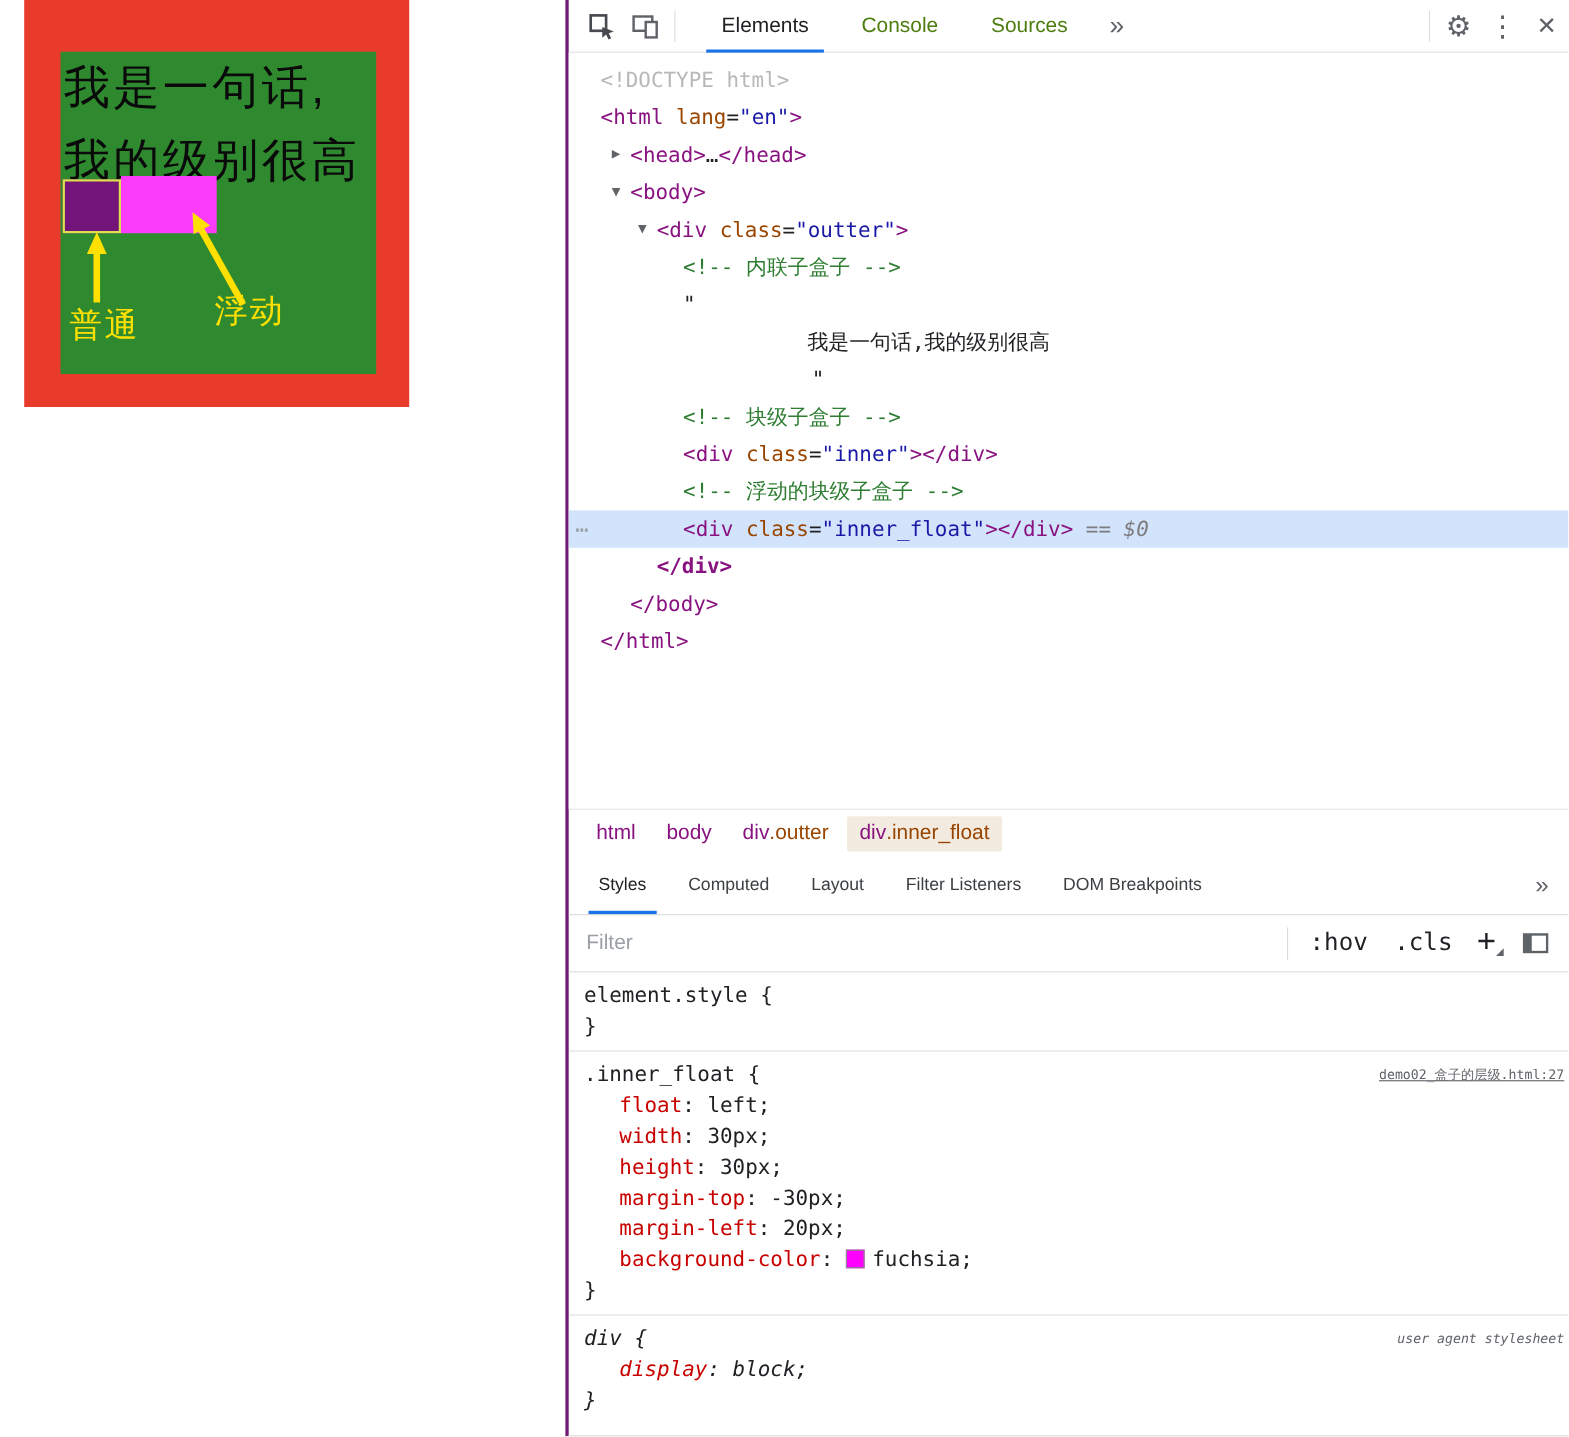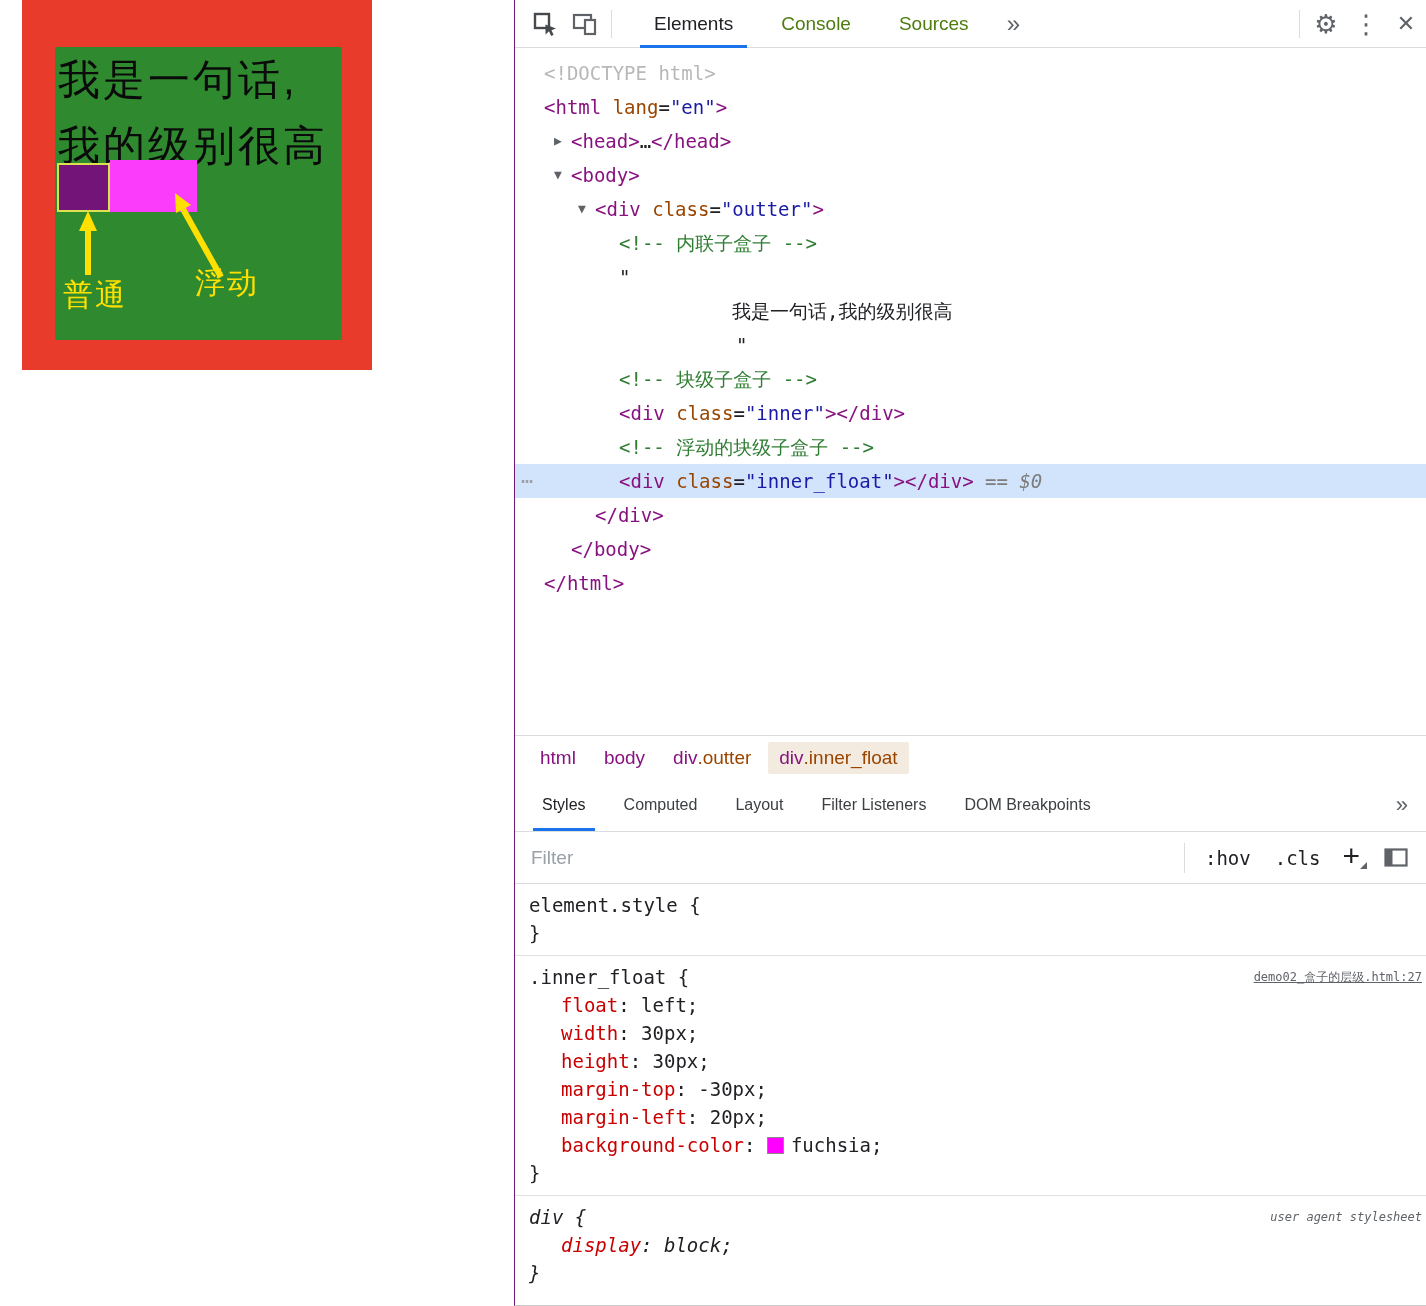--- a/index.html
+++ b/index.html
@@ -12,21 +12,21 @@
   .green-box{position:absolute;left:33px;top:47px;width:287px;height:293px;background:var(--c-green,#2f8a2f);}
   .sentence{position:absolute;left:3px;top:0px;font-size:42px;line-height:66px;letter-spacing:3px;color:#0a0a0a;white-space:nowrap;}
   .inner-box{position:absolute;left:2px;top:116px;width:53px;height:49px;background:var(--c-purple,#731578);border:2px solid #dce24d;}
   .float-box{position:absolute;left:55px;top:113px;width:87px;height:52px;background:var(--c-fuchsia,#fb3dfb);}
   .annot-svg{position:absolute;left:0;top:0;width:287px;height:293px;pointer-events:none;}
   .annot-label{position:absolute;color:var(--c-yellow,#ffe000);font-size:30px;letter-spacing:2px;}
   .lbl-normal{left:8px;top:228px;}
   .lbl-float{left:140px;top:216px;}
 
   
-  .devtools{position:absolute;left:514px;top:0;width:912px;height:1306px;background:#fff;border-left:1px solid #701a75;border-bottom:1px solid #c9c9c9;}
+  .devtools{position:absolute;left:514px;top:0;width:912px;height:1306px;background:#fff;border-left:3px solid #701a75;border-bottom:1px solid #c9c9c9;}
 
   
   .dt-toolbar{height:48px;display:flex;align-items:center;border-bottom:1px solid #dadce0;padding-left:10px;}
   .icon-btn{background:none;border:none;display:flex;align-items:center;justify-content:center;width:40px;height:42px;color:#5f6368;cursor:pointer;font-family:inherit;}
   .glyph22{font-size:22px;line-height:1;color:#5f6368;}
   .glyph26{font-size:26px;line-height:1;color:#5f6368;}
   .v-sep{width:1px;height:28px;background:#dadce0;margin:0 6px;}
   .tab-strip{display:flex;height:48px;align-items:stretch;margin-left:12px;}
   .dt-tab{display:flex;align-items:center;padding:0 24px;font-size:19px;color:#4d7c0f;position:relative;cursor:pointer;white-space:nowrap;}
   .dt-tab.active{color:#202124;}
@@ -61,21 +61,21 @@
   .st-tab{display:flex;align-items:center;padding:0 19px;font-size:16px;color:#3c4043;position:relative;cursor:pointer;white-space:nowrap;}
   .st-tab.active{color:#202124;}
   .st-tab.active::after{content:"";position:absolute;left:10px;right:10px;bottom:0;height:3px;background:#1a73e8;}
   .st-more{margin-left:auto;display:flex;align-items:center;font-size:22px;color:#5f6368;padding:0 18px;cursor:pointer;}
 
   
   .filter-bar{height:52px;display:flex;align-items:center;border-bottom:1px solid #dadce0;padding:0 12px 0 16px;}
   .filter-input{flex:1;border:none;outline:none;font-size:19px;height:36px;font-family:inherit;color:#202124;background:transparent;}
   .filter-input::placeholder{color:#9aa0a6;}
   .fb-sep{width:1px;height:30px;background:#dadce0;margin:0 8px;}
-  .fb-tok{font-family:"DejaVu Sans Mono",monospace;font-size:19px;color:#202124;padding:6px 12px;cursor:pointer;}
+  .fb-tok{font-family:"DejaVu Sans Mono",monospace;font-size:22px;color:#202124;padding:6px 12px;cursor:pointer;}
   .fb-add{font-size:30px;font-weight:300;color:#202124;padding:0 10px 4px 10px;position:relative;cursor:pointer;}
   .fb-add::after{content:"";position:absolute;right:3px;bottom:8px;border-left:7px solid transparent;border-bottom:7px solid #5f6368;}
   .fb-dock{display:flex;align-items:center;padding:0 6px 0 14px;cursor:pointer;}
 
   
   .styles-pane{font-family:"DejaVu Sans Mono",monospace;font-size:19px;height:422px;overflow:hidden;}
   .rule{padding:7px 4px 8px 14px;border-bottom:1px solid #e0e0e0;line-height:28px;}
   .rule:last-child{border-bottom:none;}
   .rule-head{line-height:28px;}
   .rule-link{float:right;color:#5f6368;font-size:12px;margin-left:10px;cursor:pointer;}
@@ -156,21 +156,21 @@
       <div class="tl" style="padding-left: 56px;"><span class="tw" style="left: 32px;">▼</span><span class="tk-tag">&lt;body&gt;</span></div>
       <div class="tl" style="padding-left: 80px;"><span class="tw" style="left: 56px;">▼</span><span class="tk-tag">&lt;div</span><span class="tk-plain"> </span><span class="tk-attr">class</span><span class="tk-plain">=</span><span class="tk-str">"outter"</span><span class="tk-tag">&gt;</span></div>
       <div class="tl" style="padding-left: 104px;"><span class="tk-comment">&lt;!-- 内联子盒子 --&gt;</span></div>
       <div class="tl" style="padding-left: 104px;"><span class="tk-plain">"</span></div>
       <div class="tl" style="padding-left: 217px;"><span class="tk-text">我是一句话,我的级别很高</span></div>
       <div class="tl" style="padding-left: 221px;"><span class="tk-plain">"</span></div>
       <div class="tl" style="padding-left: 104px;"><span class="tk-comment">&lt;!-- 块级子盒子 --&gt;</span></div>
       <div class="tl" style="padding-left: 104px;"><span class="tk-tag">&lt;div</span><span class="tk-plain"> </span><span class="tk-attr">class</span><span class="tk-plain">=</span><span class="tk-str">"inner"</span><span class="tk-tag">&gt;&lt;/div&gt;</span></div>
       <div class="tl" style="padding-left: 104px;"><span class="tk-comment">&lt;!-- 浮动的块级子盒子 --&gt;</span></div>
       <div class="tl hl" style="padding-left: 104px;"><span class="dots">⋯</span><span class="tk-tag">&lt;div</span><span class="tk-plain"> </span><span class="tk-attr">class</span><span class="tk-plain">=</span><span class="tk-str">"inner_float"</span><span class="tk-tag">&gt;&lt;/div&gt;</span><span class="tk-flag"> == $0</span></div>
-      <div class="tl" style="padding-left: 80px;"><span class="tk-tag">&lt;/div&gt;</span></div>
+      <div class="tl" style="padding-left: 80px; font-weight: bold;"><span class="tk-tag">&lt;/div&gt;</span></div>
       <div class="tl" style="padding-left: 56px;"><span class="tk-tag">&lt;/body&gt;</span></div>
       <div class="tl" style="padding-left: 29px;"><span class="tk-tag">&lt;/html&gt;</span></div>
     </div>
 
   <div class="breadcrumb">
       <span class="crumb">
         <span class="bc-tag">html</span>
       </span>
       <span class="crumb">
         <span class="bc-tag">body</span>

